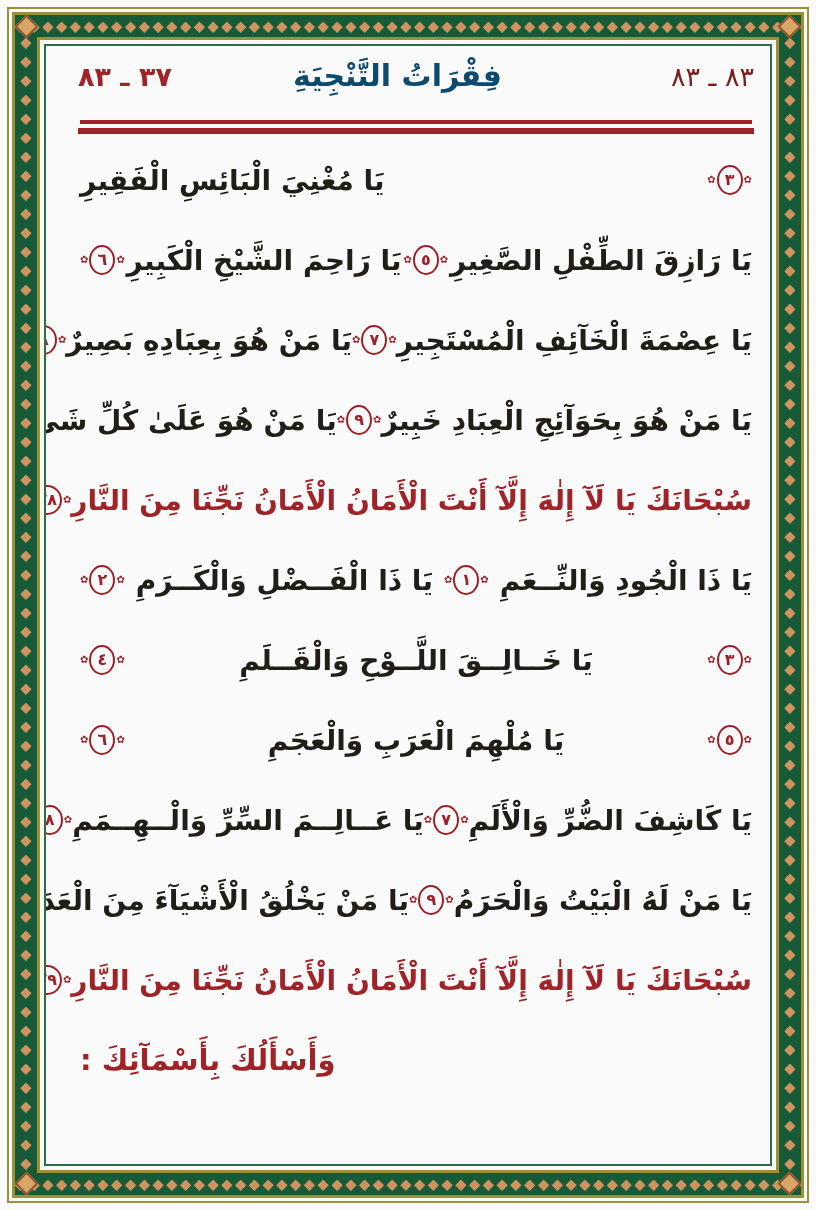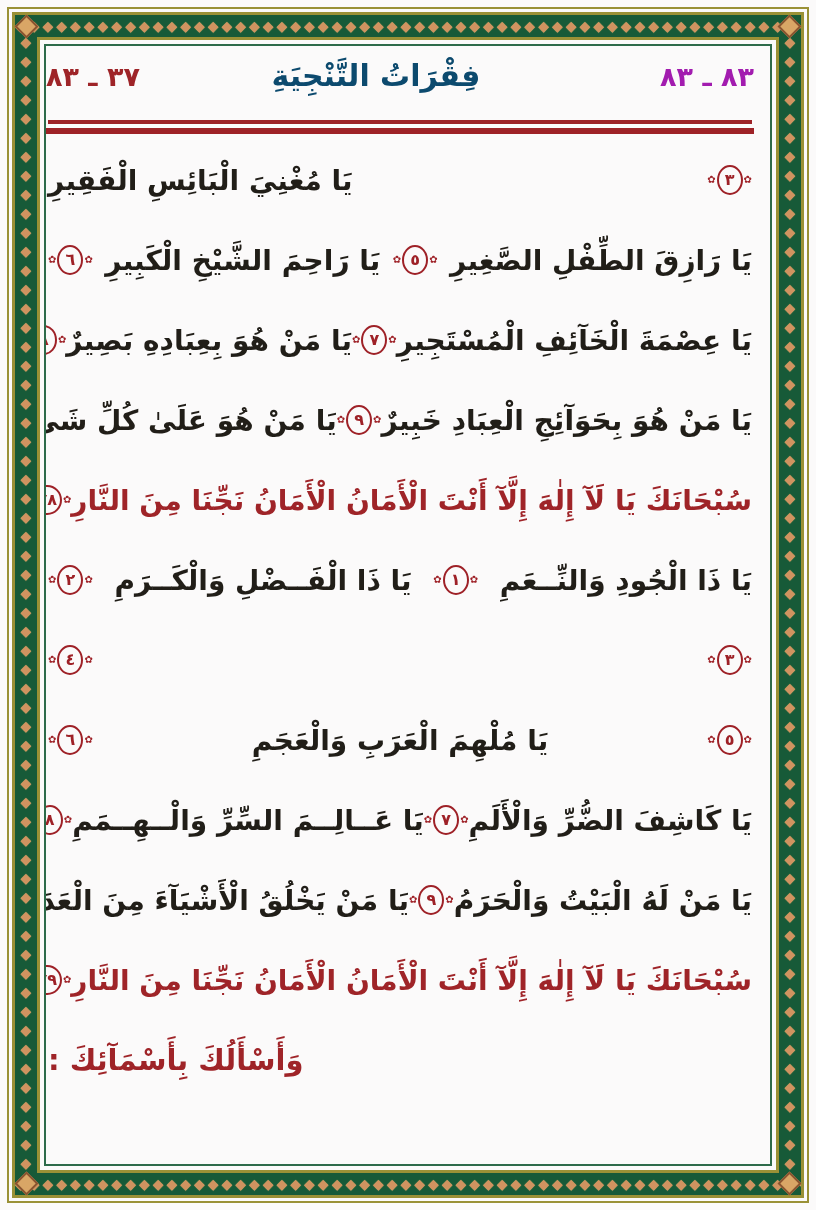--- a/index.html
+++ b/index.html
@@ -20,27 +20,27 @@
              text-orientation:upright; font-size:14px; letter-spacing:3px; line-height:22px;
              text-align:center; white-space:nowrap; }
   .strip.left { left:-22px; } .strip.right { right:-22px; }
   .corner { position:absolute; width:13px; height:13px; background:#d9a666;
             border:2px solid #8a5430; transform:rotate(45deg); z-index:2; }
   .corner.tl { top:-19px; left:-19px; } .corner.tr { top:-19px; right:-19px; }
   .corner.bl { bottom:-19px; left:-19px; } .corner.br { bottom:-19px; right:-19px; }
   .f3 { box-sizing:border-box; height:100%; border:3px solid #9a9136; padding:4px; background:#fbfafa; }
   .f4 { box-sizing:border-box; height:100%; border:2px solid #2e6b4a; overflow:hidden; }
 
-  .content { box-sizing:border-box; height:100%; padding:12px 16px 0 0; }
+  .content { box-sizing:border-box; height:100%; padding:12px 16px 0 32px; }
 
   .header { display:flex; align-items:baseline; justify-content:space-between; height:52px; }
   .page-number { font-size:27px; font-weight:bold; color:#9e2428; direction:rtl; }
   .doc-title { font-size:30px; font-weight:bold; color:#0c4a6e; direction:rtl;
                flex:1; text-align:center; }
-  .ghost-number { font-size:27px; font-weight:bold; color:#a21caf; direction:rtl;margin-left:48px; }
+  .ghost-number { font-size:27px; font-weight:normal; color:#7f1d1d; direction:rtl;margin-left:48px; }
 
   .divider { margin-top:10px; }
   .divider .ln1 { height:4px; background:#9e2227; margin:0 2px; }
   .divider .ln2 { height:6px; background:#9e2227; margin:4px 0 0 0; }
 
   .lines { margin-top:6px; }
   .tline { direction:rtl; display:flex; align-items:center; justify-content:space-between;
            height:80px; font-size:28px; font-weight:bold; color:#211e18; padding:0 2px; }
   .tline.red { color:#9f2428; }
   .tline.center { justify-content:flex-end; gap:10px; font-size:29px; }
@@ -147,20 +147,21 @@
                       <span class="num">٢</span>
                       <span class="ros">✿</span>
                     </span>
                   </div>
                   <div class="tline black">
                     <span class="marker">
                       <span class="ros">✿</span>
                       <span class="num">٣</span>
                       <span class="ros">✿</span>
                     </span>
+                    <span class="phrase">يَا خَــالِــقَ اللَّــوْحِ وَالْقَــلَمِ</span>
                     <span class="marker">
                       <span class="ros">✿</span>
                       <span class="num">٤</span>
                       <span class="ros">✿</span>
                     </span>
                   </div>
                   <div class="tline black">
                     <span class="marker">
                       <span class="ros">✿</span>
                       <span class="num">٥</span>

